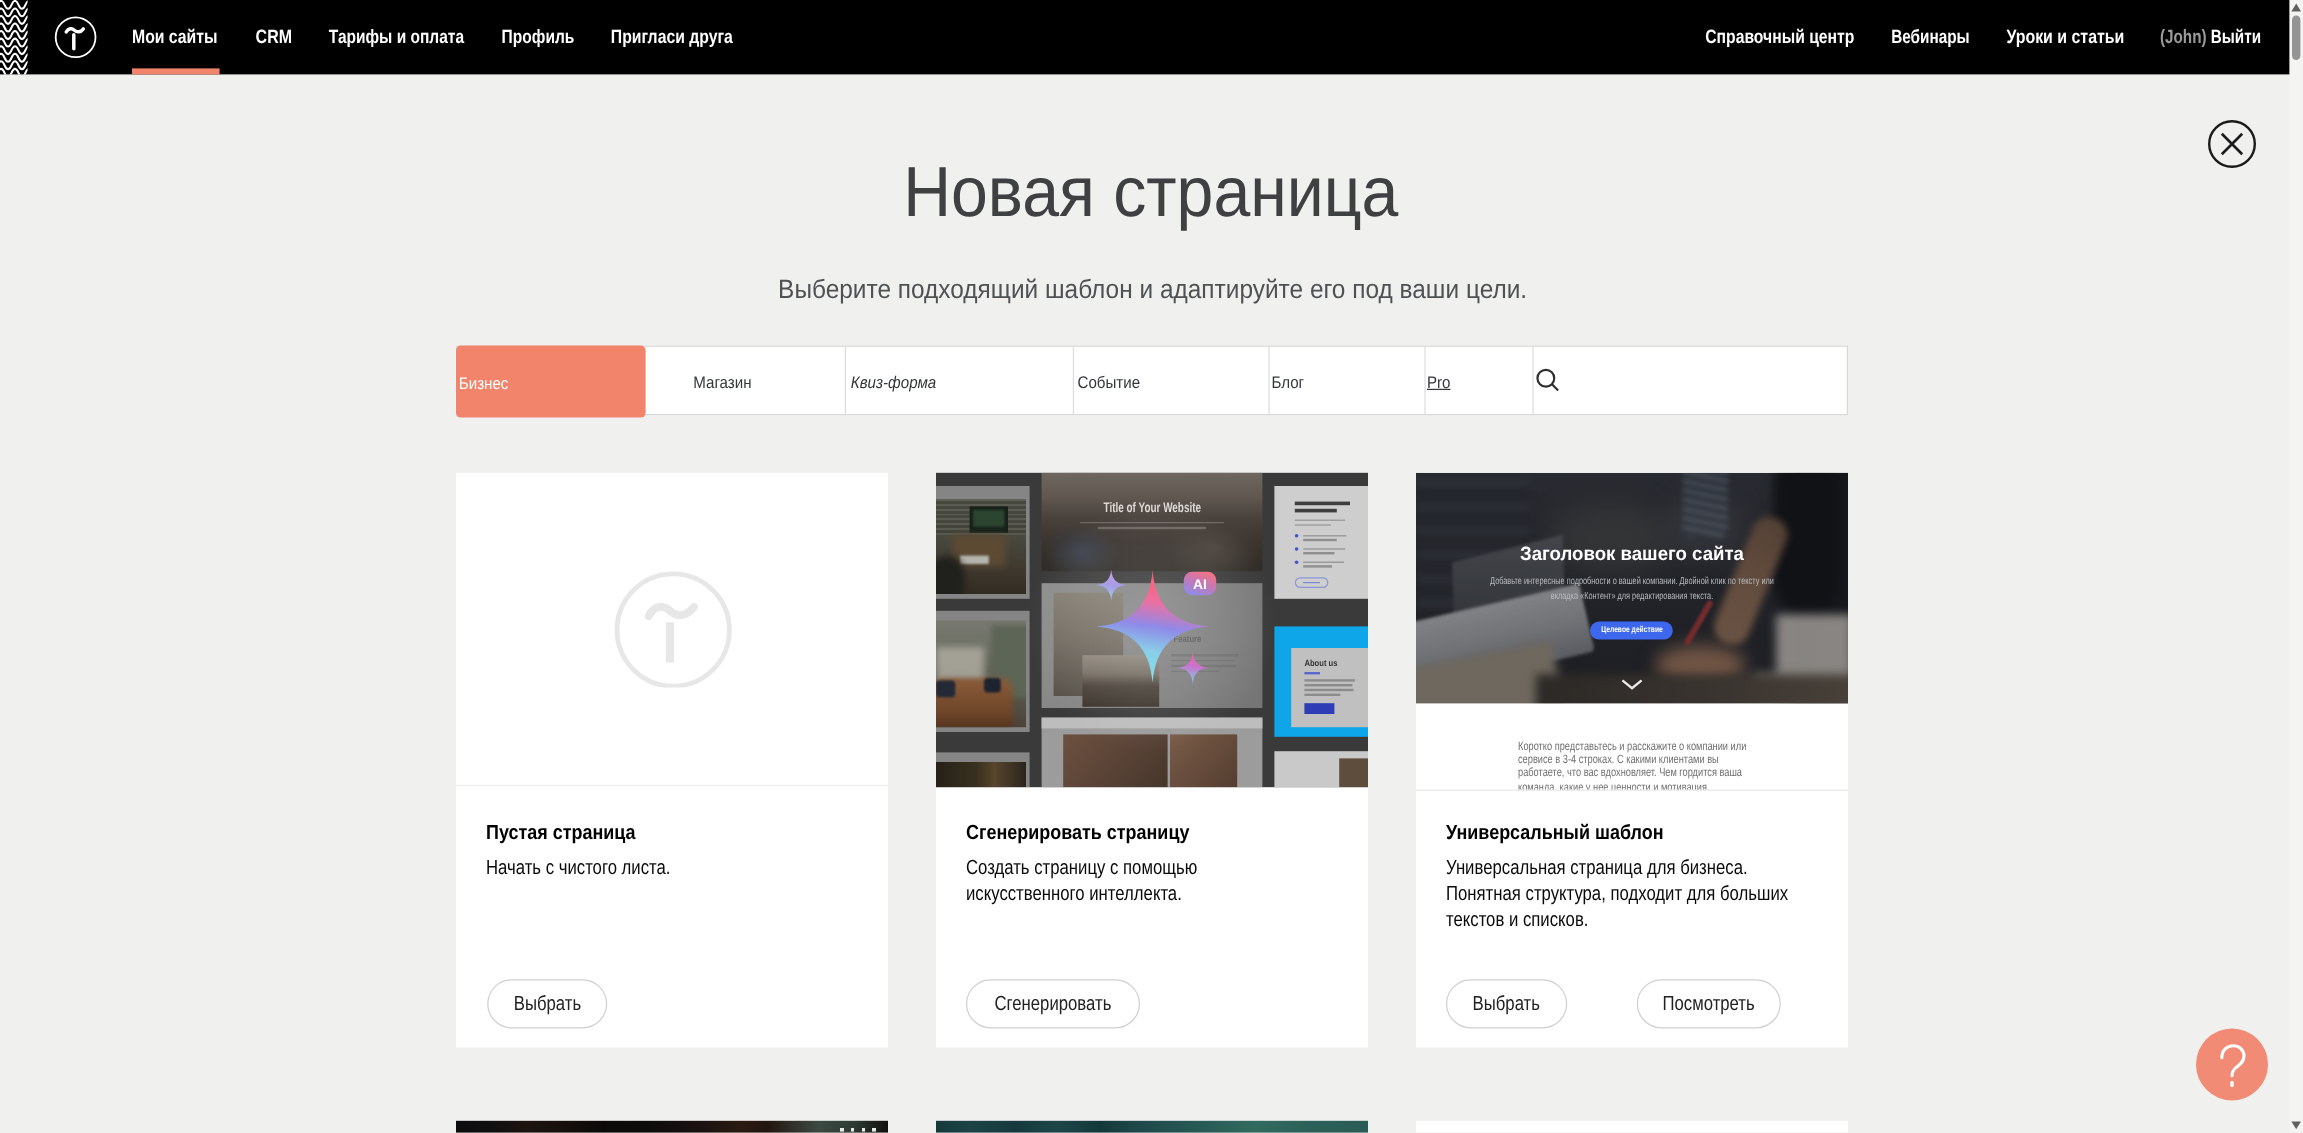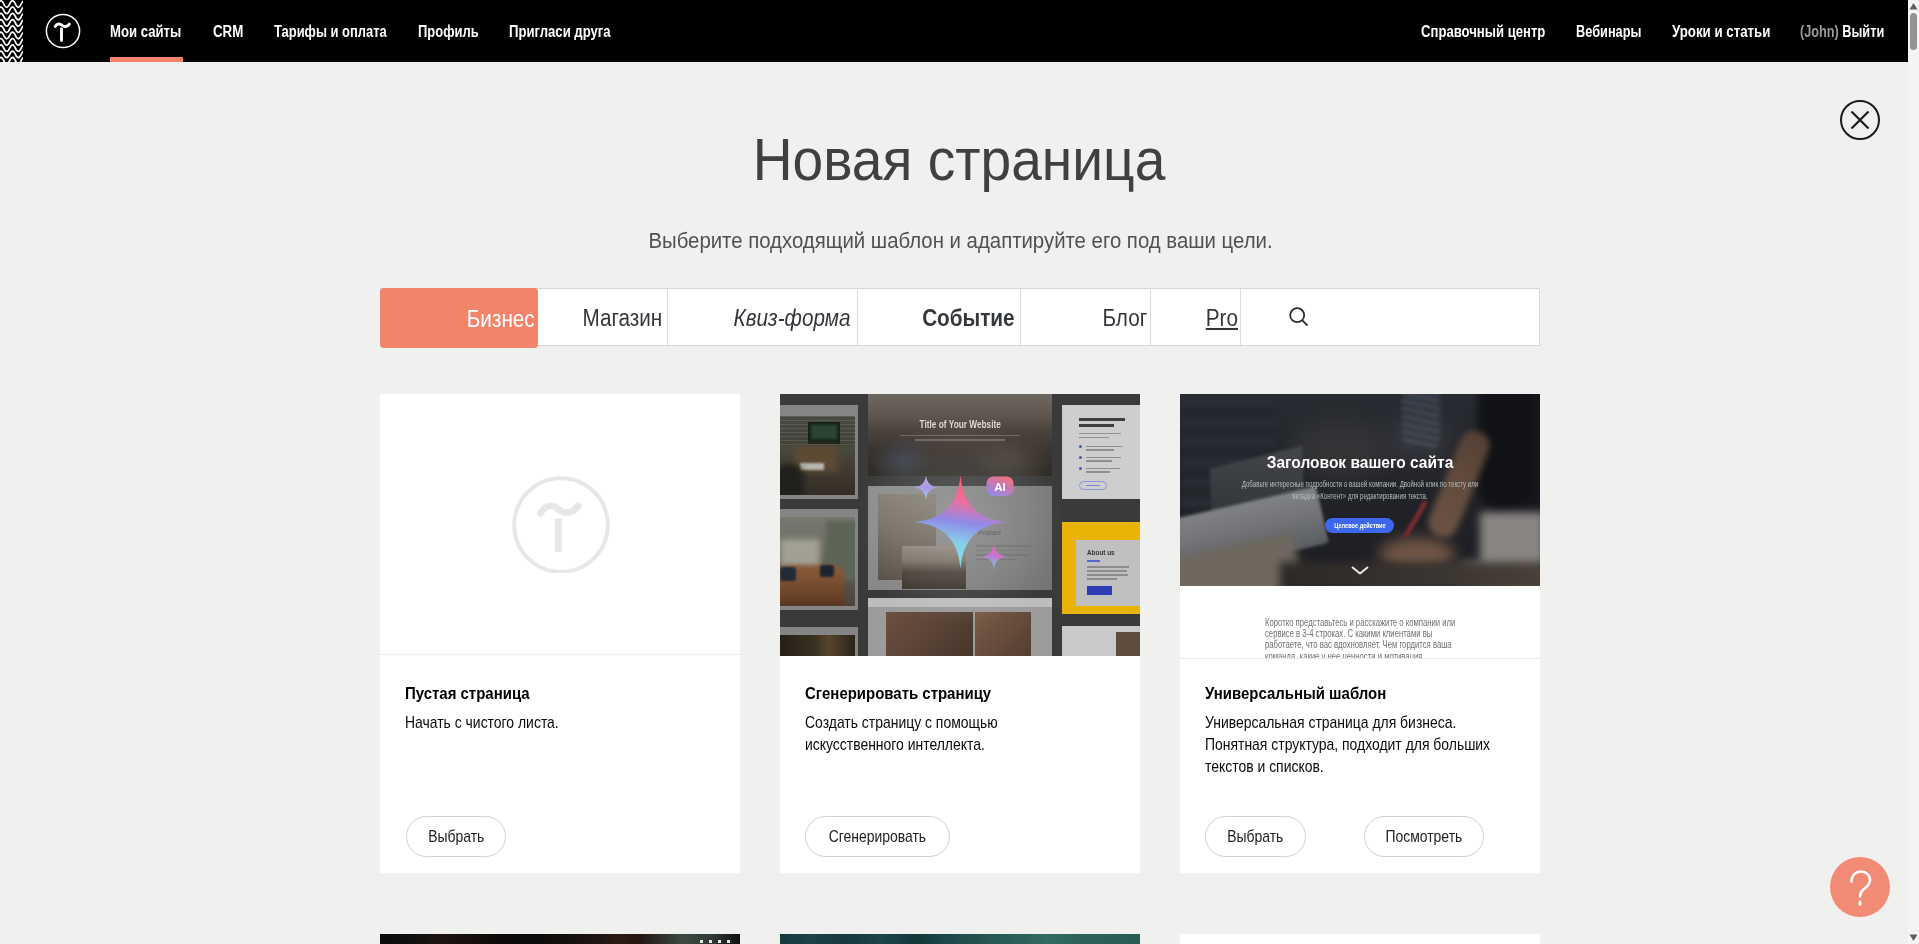--- a/index.html
+++ b/index.html
@@ -11,21 +11,21 @@
   #nav { position:absolute; left:0; top:0; width:1908px; height:62px; background:#000; }
   .ni { position:absolute; top:0; height:62px; line-height:64px; color:#fff; font-weight:bold; font-size:16px; white-space:nowrap; transform-origin:0 50%; }
   #underline { position:absolute; left:110px; top:57px; width:73px; height:5px; background:#f2846c; }
 
   
   #h1 { position:absolute; left:-2px; top:126px; width:1922px; text-align:center; font-size:59px; color:#3e4042; transform:scaleX(0.9347); }
   #sub { position:absolute; left:0; top:228px; width:1921px; text-align:center; font-size:22px; color:#4e5254; transform:scaleX(0.9255); }
 
   
   #tabs { position:absolute; left:380px; top:288px; width:1160px; height:58px; background:#fff; border:1px solid #d8d8d8; display:flex; }
-  .tab { border-right:1px solid #dcdcdc; height:100%; display:flex; align-items:center; justify-content:flex-end; font-size:23px; color:#33363b; }
+  .tab { border-right:1px solid #dcdcdc; height:100%; display:flex; align-items:center; justify-content:flex-start; font-size:14px; color:#33363b; }
   .tab span { transform:scaleX(0.9); position:relative; top:1px; }
   .tab:last-child { border-right:none; }
   #tab-active { background:#f2846c; color:#fff; border-radius:4px; margin:-1px 0 -1px -1px; height:60px; border-right:none; }
 
   
   .card { position:absolute; width:360px; background:#fff; }
   .cimg { position:relative; width:360px; height:260px; overflow:hidden; }
   .ctitle { position:absolute; left:25px; top:685px; font-size:17px; font-weight:bold; color:#000; white-space:nowrap; transform:scaleX(0.88); transform-origin:0 0; line-height:17px; }
   .cdesc { position:absolute; left:25px; top:712px; width:390px; font-size:17px; color:#0a0a0a; line-height:22px; transform:scaleX(0.82); transform-origin:0 0; }
   .pill { position:absolute; top:816px; height:41px; border:1px solid #cfcfcf; border-radius:20.5px; background:#fff; display:flex; align-items:center; justify-content:center; }
@@ -75,27 +75,27 @@
     <path d="M11.5,11.5 L28.5,28.5 M28.5,11.5 L11.5,28.5" stroke="#1c1c1c" stroke-width="2.2"></path>
   </svg>
 
   <div id="h1">Новая страница</div>
   <div id="sub">Выберите подходящий шаблон и адаптируйте его под ваши цели.</div>
 
   <div id="tabs">
     <div class="tab" id="tab-active" style="width:158px;">
         <span>Бизнес</span>
       </div>
-    <div class="tab" style="width:130px;">
+    <div class="tab" style="width:130px;margin-left:37px;">
         <span>Магазин</span>
       </div>
     <div class="tab" style="width:190px;font-style:italic;">
         <span>Квиз-форма</span>
       </div>
-    <div class="tab" style="width:163px;font-weight:bold;">
+    <div class="tab" style="width:163px;">
         <span>Событие</span>
       </div>
     <div class="tab" style="width:130px;">
         <span>Блог</span>
       </div>
     <div class="tab" style="width:90px;text-decoration:underline;">
         <span>Pro</span>
       </div>
     <div class="tab" style="width:70px;">
       <svg width="24" height="24" viewBox="0 0 24 24">
@@ -175,21 +175,21 @@
         <div style="position:absolute;left:24px;top:44px;width:28px;height:1.7px;background:#8f8f8f;"></div>
         <div style="position:absolute;left:17px;top:51px;width:3.4px;height:3.4px;border-radius:50%;background:#3d57cc;"></div>
         <div style="position:absolute;left:24px;top:51.5px;width:35px;height:1.7px;background:#8f8f8f;"></div>
         <div style="position:absolute;left:24px;top:55px;width:26px;height:1.7px;background:#8f8f8f;"></div>
         <div style="position:absolute;left:17px;top:62px;width:3.4px;height:3.4px;border-radius:50%;background:#3d57cc;"></div>
         <div style="position:absolute;left:24px;top:62.5px;width:34px;height:1.7px;background:#8f8f8f;"></div>
         <div style="position:absolute;left:24px;top:66px;width:24px;height:1.7px;background:#8f8f8f;"></div>
         <div style="position:absolute;left:17px;top:76px;width:28px;height:9px;border:1px solid #8a96d8;border-radius:4.5px;"></div>
         <div style="position:absolute;left:24px;top:79.5px;width:14px;height:1.7px;background:#7a88d0;"></div>
       </div>
-      <div class="tile" style="left:282px;top:128.4px;width:84px;height:91.4px;background:#eab308;">
+      <div class="tile" style="left:282px;top:128.4px;width:84px;height:91.4px;background:#0ea5e9;">
         <div style="position:absolute;left:14px;top:18px;width:70px;height:66px;background:#c0c0c0;"></div>
         <div style="position:absolute;left:25px;top:26px;width:60px;height:8px;color:#333;font-weight:bold;font-size:7.5px;transform:scaleX(0.85);transform-origin:0 0;">About us</div>
         <div style="position:absolute;left:25px;top:38px;width:13px;height:1.6px;background:#5a68cc;"></div>
         <div style="position:absolute;left:25px;top:44px;width:42px;height:1.6px;background:#8c8c8c;"></div>
         <div style="position:absolute;left:25px;top:48px;width:40px;height:1.6px;background:#8c8c8c;"></div>
         <div style="position:absolute;left:25px;top:52px;width:41px;height:1.6px;background:#8c8c8c;"></div>
         <div style="position:absolute;left:25px;top:56px;width:30px;height:1.6px;background:#8c8c8c;"></div>
         <div style="position:absolute;left:25px;top:64px;width:25px;height:9px;background:#2e3db6;"></div>
       </div>
       <div class="tile" style="left:282px;top:232px;width:84px;height:30px;background:#c9c9c9;">

